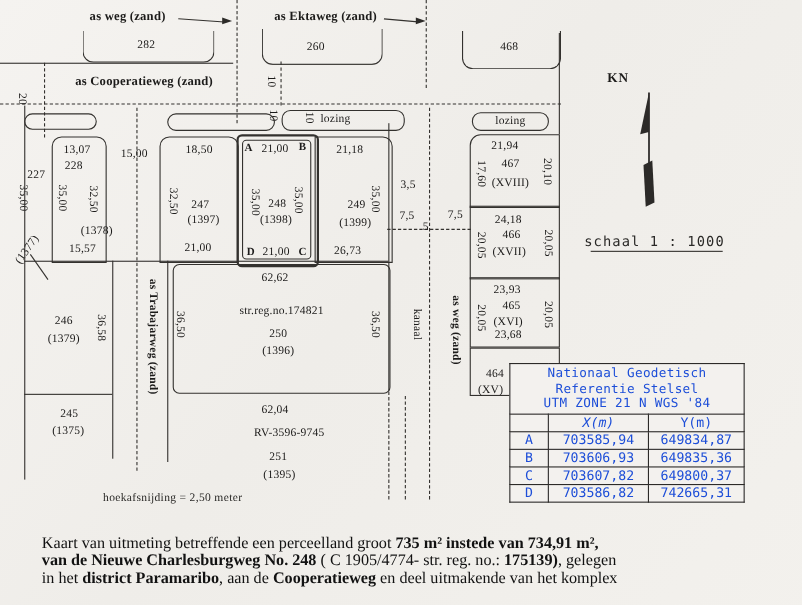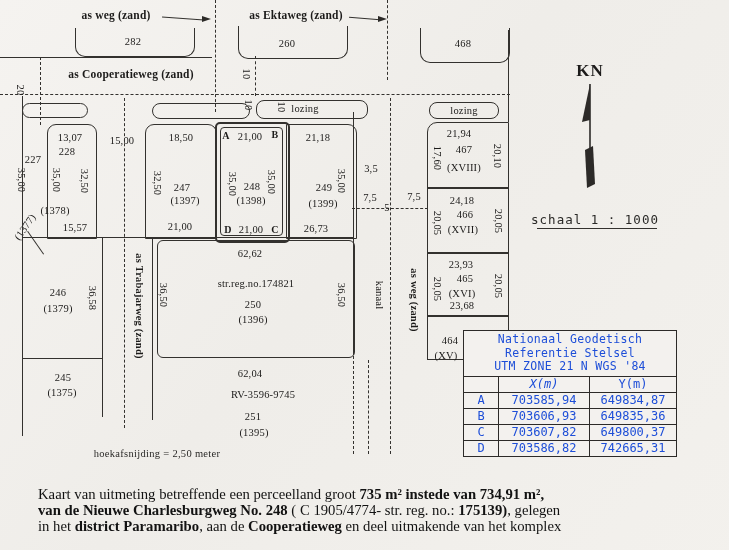--- a/index.html
+++ b/index.html
@@ -77,21 +77,21 @@
   <div class="std" style="left:429px;top:102px;width:68px;height:15px"></div>
   <div class="lb" style="left:464px;top:110px">lozing</div>
 
   <div class="bx" style="left:47px;top:124px;width:48px;height:113px"></div>
   <div class="lb" style="left:70px;top:137px">13,07</div>
   <div class="lb" style="left:67px;top:151px">228</div>
   <div class="lb" style="left:33px;top:159px">227</div>
   <div class="lb v" style="left:21px;top:180px">35,00</div>
   <div class="lb v" style="left:56px;top:180px">35,00</div>
   <div class="lb v" style="left:84px;top:181px">32,50</div>
-  <div class="lb" style="left:55px;top:210px">(1378)</div>
+  <div class="lb" style="left:88px;top:210px">(1378)</div>
   <div class="lb" style="left:75px;top:227px">15,57</div>
   <div class="lb" style="left:25px;top:227px;transform:translate(-50%,-50%) rotate(-55deg)">(1377)</div>
 
   <div class="lb" style="left:122px;top:140px">15,00</div>
 
   <div class="bx" style="left:145px;top:124px;width:70px;height:113px"></div>
   <div class="lb" style="left:181px;top:137px">18,50</div>
   <div class="lb v" style="left:157px;top:183px">32,50</div>
   <div class="lb" style="left:182px;top:187px">247</div>
   <div class="lb" style="left:185px;top:200px">(1397)</div>
@@ -179,21 +179,21 @@
   <div class="lb v" style="left:163px;top:295px">36,50</div>
   <div class="lb v" style="left:341px;top:295px">36,50</div>
 
   <div class="lb" style="left:250px;top:373px">62,04</div>
   <div class="lb" style="left:263px;top:394px">RV-3596-9745</div>
   <div class="lb" style="left:253px;top:416px">251</div>
   <div class="lb" style="left:254px;top:432px">(1395)</div>
 
   <div class="note" style="left:157px;top:453px">hoekafsnijding = 2,50 meter</div>
 
-  <div class="lb rd" style="left:590px;top:71px;font-size:17px;letter-spacing:1px">KN</div>
+  <div class="lb rd" style="left:562px;top:71px;font-size:12px;letter-spacing:1px">KN</div>
   <svg style="left:568px;top:80px" width="44" height="115" viewBox="0 0 44 115">
     <line x1="22" y1="4" x2="22" y2="74" stroke="#2c2a28" stroke-width="1.6"></line>
     <polygon points="22,4 22,40 14,42" fill="#2c2a28"></polygon>
     <polygon points="17,70 25,66 27,104 19,108" fill="#2c2a28"></polygon>
   </svg>
   <div class="scl" style="left:595px;top:219px">schaal 1 : 1000</div>
   <div class="hl" style="left:537px;top:228px;width:120px"></div>
 
   <table class="geo">
     <tbody>

